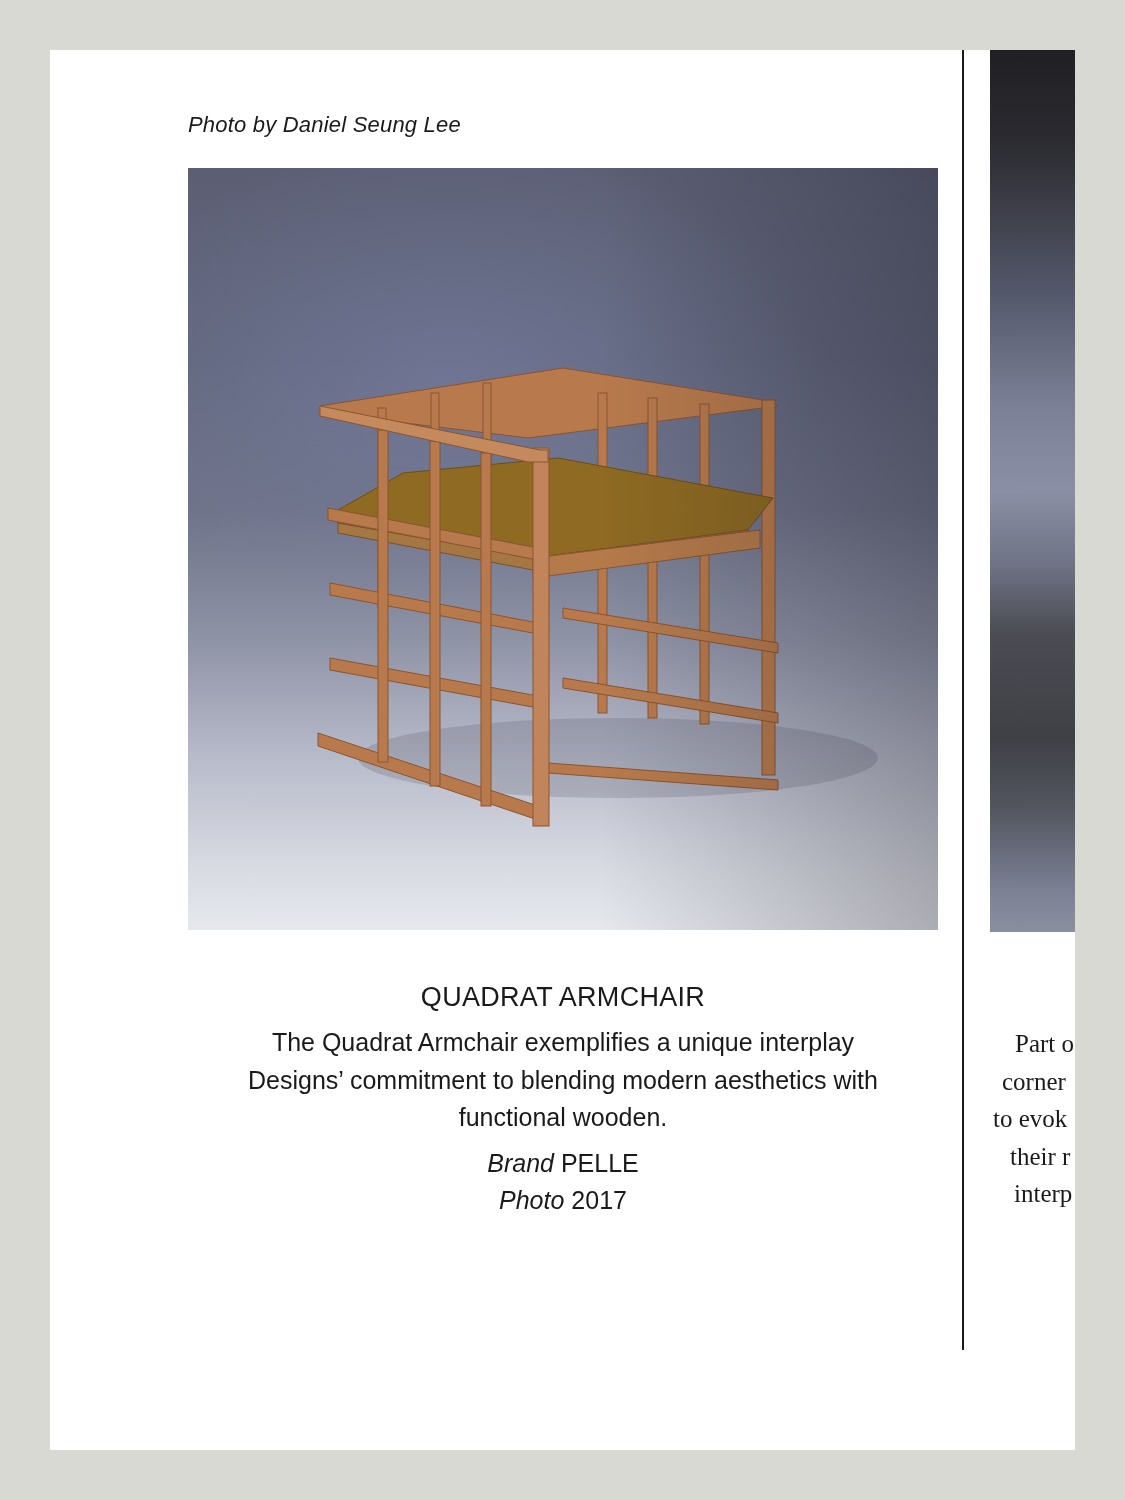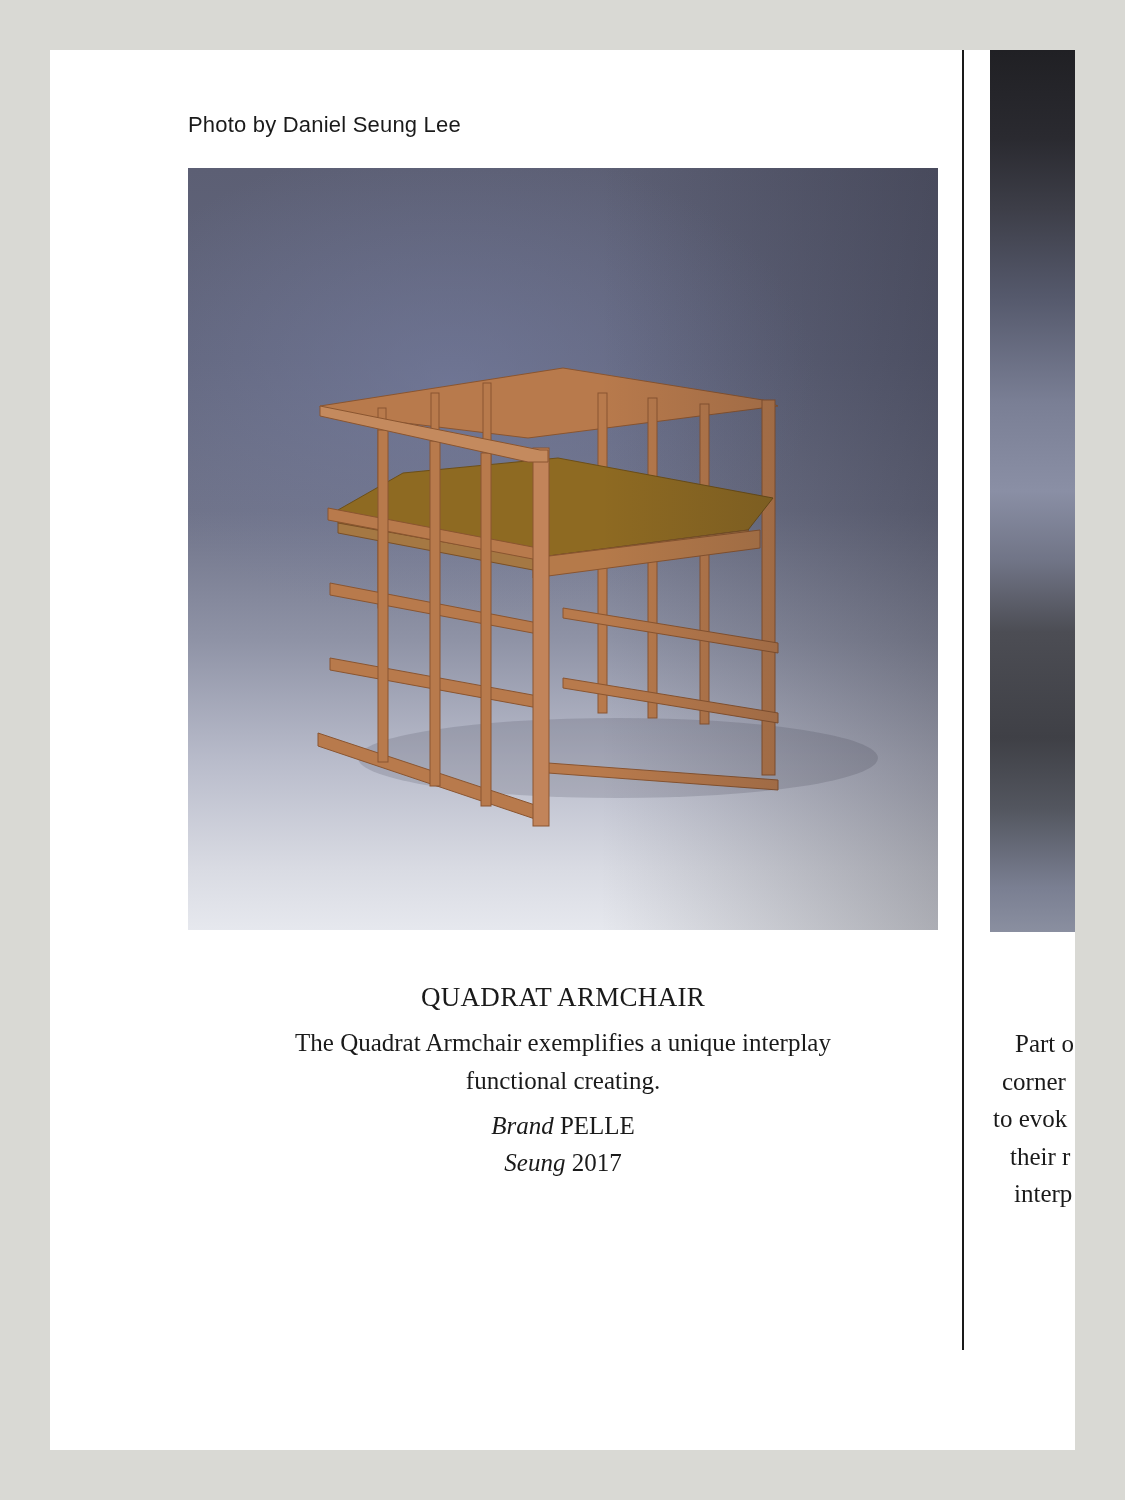--- a/index.html
+++ b/index.html
@@ -9,21 +9,21 @@
       position: relative; overflow: hidden;
     }
     .page {
       position: absolute; left: 50px; top: 50px;
       width: 1025px; height: 1400px;
       background: #ffffff; overflow: hidden;
     }
     .credit {
       position: absolute; left: 138px; top: 62px;
       font-family: "Liberation Sans", sans-serif;
-      font-size: 22px; color: #1a1a1a; letter-spacing: 0.2px;
+      font-size: 22px; color: #1a1a1a; letter-spacing: 0.2px; font-style: italic;
     }
     .photo {
       position: absolute; left: 138px; top: 118px;
       width: 750px; height: 762px; overflow: hidden;
       background:
         radial-gradient(ellipse 70% 45% at 35% 28%, rgba(120,128,165,0.55), rgba(120,128,165,0) 70%),
         linear-gradient(180deg, #5c5f74 0%, #62667d 25%, #6f7389 45%, #8f93a6 62%, #b9bccb 78%, #d9dbe3 92%, #e6e8ee 100%);
     }
     .photo::after {
       content: ""; position: absolute; inset: 0;
@@ -37,21 +37,21 @@
     }
     .photo-right {
       position: absolute; left: 940px; top: 0;
       width: 85px; height: 882px;
       background:
         linear-gradient(180deg, #202024 0%, #2a2a30 10%, #3d3e48 18%, #55596c 28%, #7a7f95 40%, #8a8fa5 50%, #707486 58%, #4c4d54 66%, #3f4046 78%, #53565f 86%, #7a7f92 95%, #8a8fa0 100%);
     }
     .caption {
       position: absolute; left: 138px; top: 928px;
       width: 750px; text-align: center;
-      font-family: Liberation Serif, serif;
+      font-family: Liberation Sans, sans-serif;
       color: #1a1a1a;
     }
     .caption .title {
       font-size: 27px; line-height: 38px; letter-spacing: 0.3px;
     }
     .caption .body {
       font-size: 25px; line-height: 37.5px;
       margin: 8px auto; width: 720px;
     }
     .caption .meta { font-size: 25px; line-height: 37px; }
@@ -115,28 +115,29 @@
   </div>
 
   <div class="divider"></div>
 
   <div class="photo-right"></div>
 
   <div class="caption">
     <div class="title">QUADRAT ARMCHAIR</div>
     <div class="body">
       <div>The Quadrat Armchair exemplifies a unique interplay</div>
-      <div>functional creating.</div>
+      <div>Designs’ commitment to blending modern aesthetics with</div>
+      <div>functional wooden.</div>
     </div>
     <div class="meta">
       <i>Brand</i>
       <span>PELLE</span>
     </div>
     <div class="meta">
-      <i>Seung</i>
+      <i>Photo</i>
       <span>2017</span>
     </div>
   </div>
 
   <div class="right-text">
     <div style="left:25px">Part o</div>
     <div style="left:12px">corner</div>
     <div style="left:3px">to evok</div>
     <div style="left:20px">their r</div>
     <div style="left:24px">interp</div>

